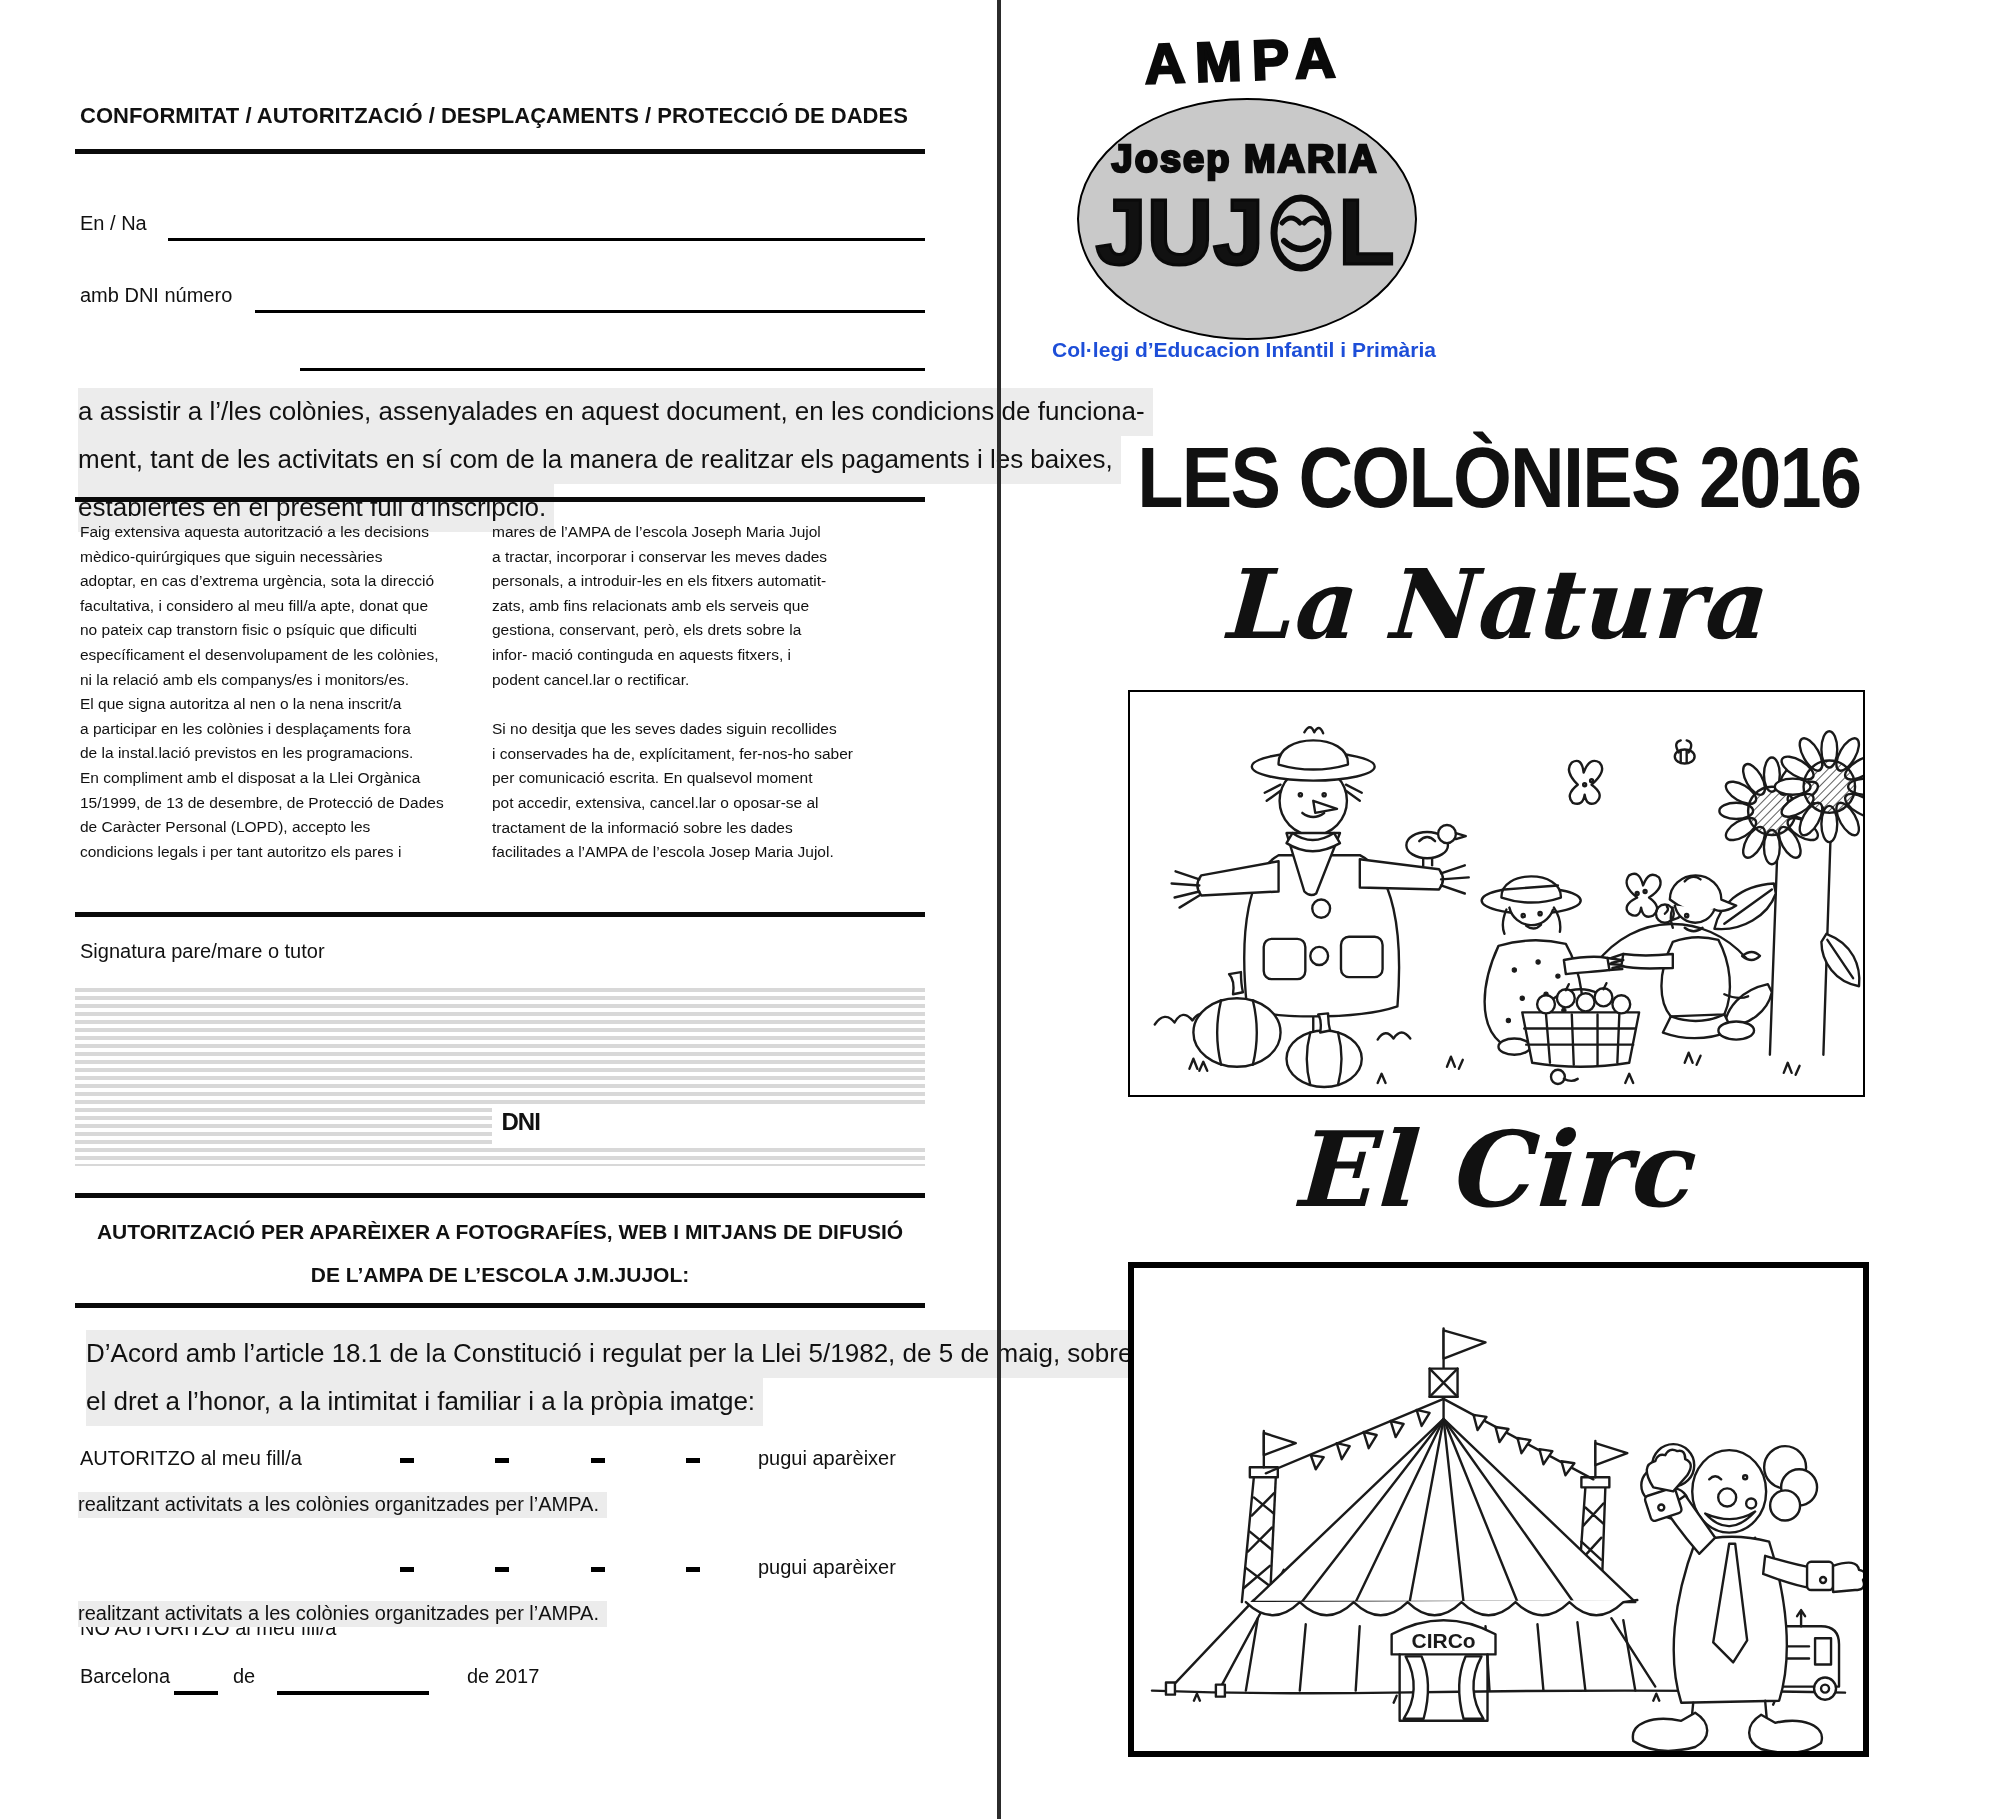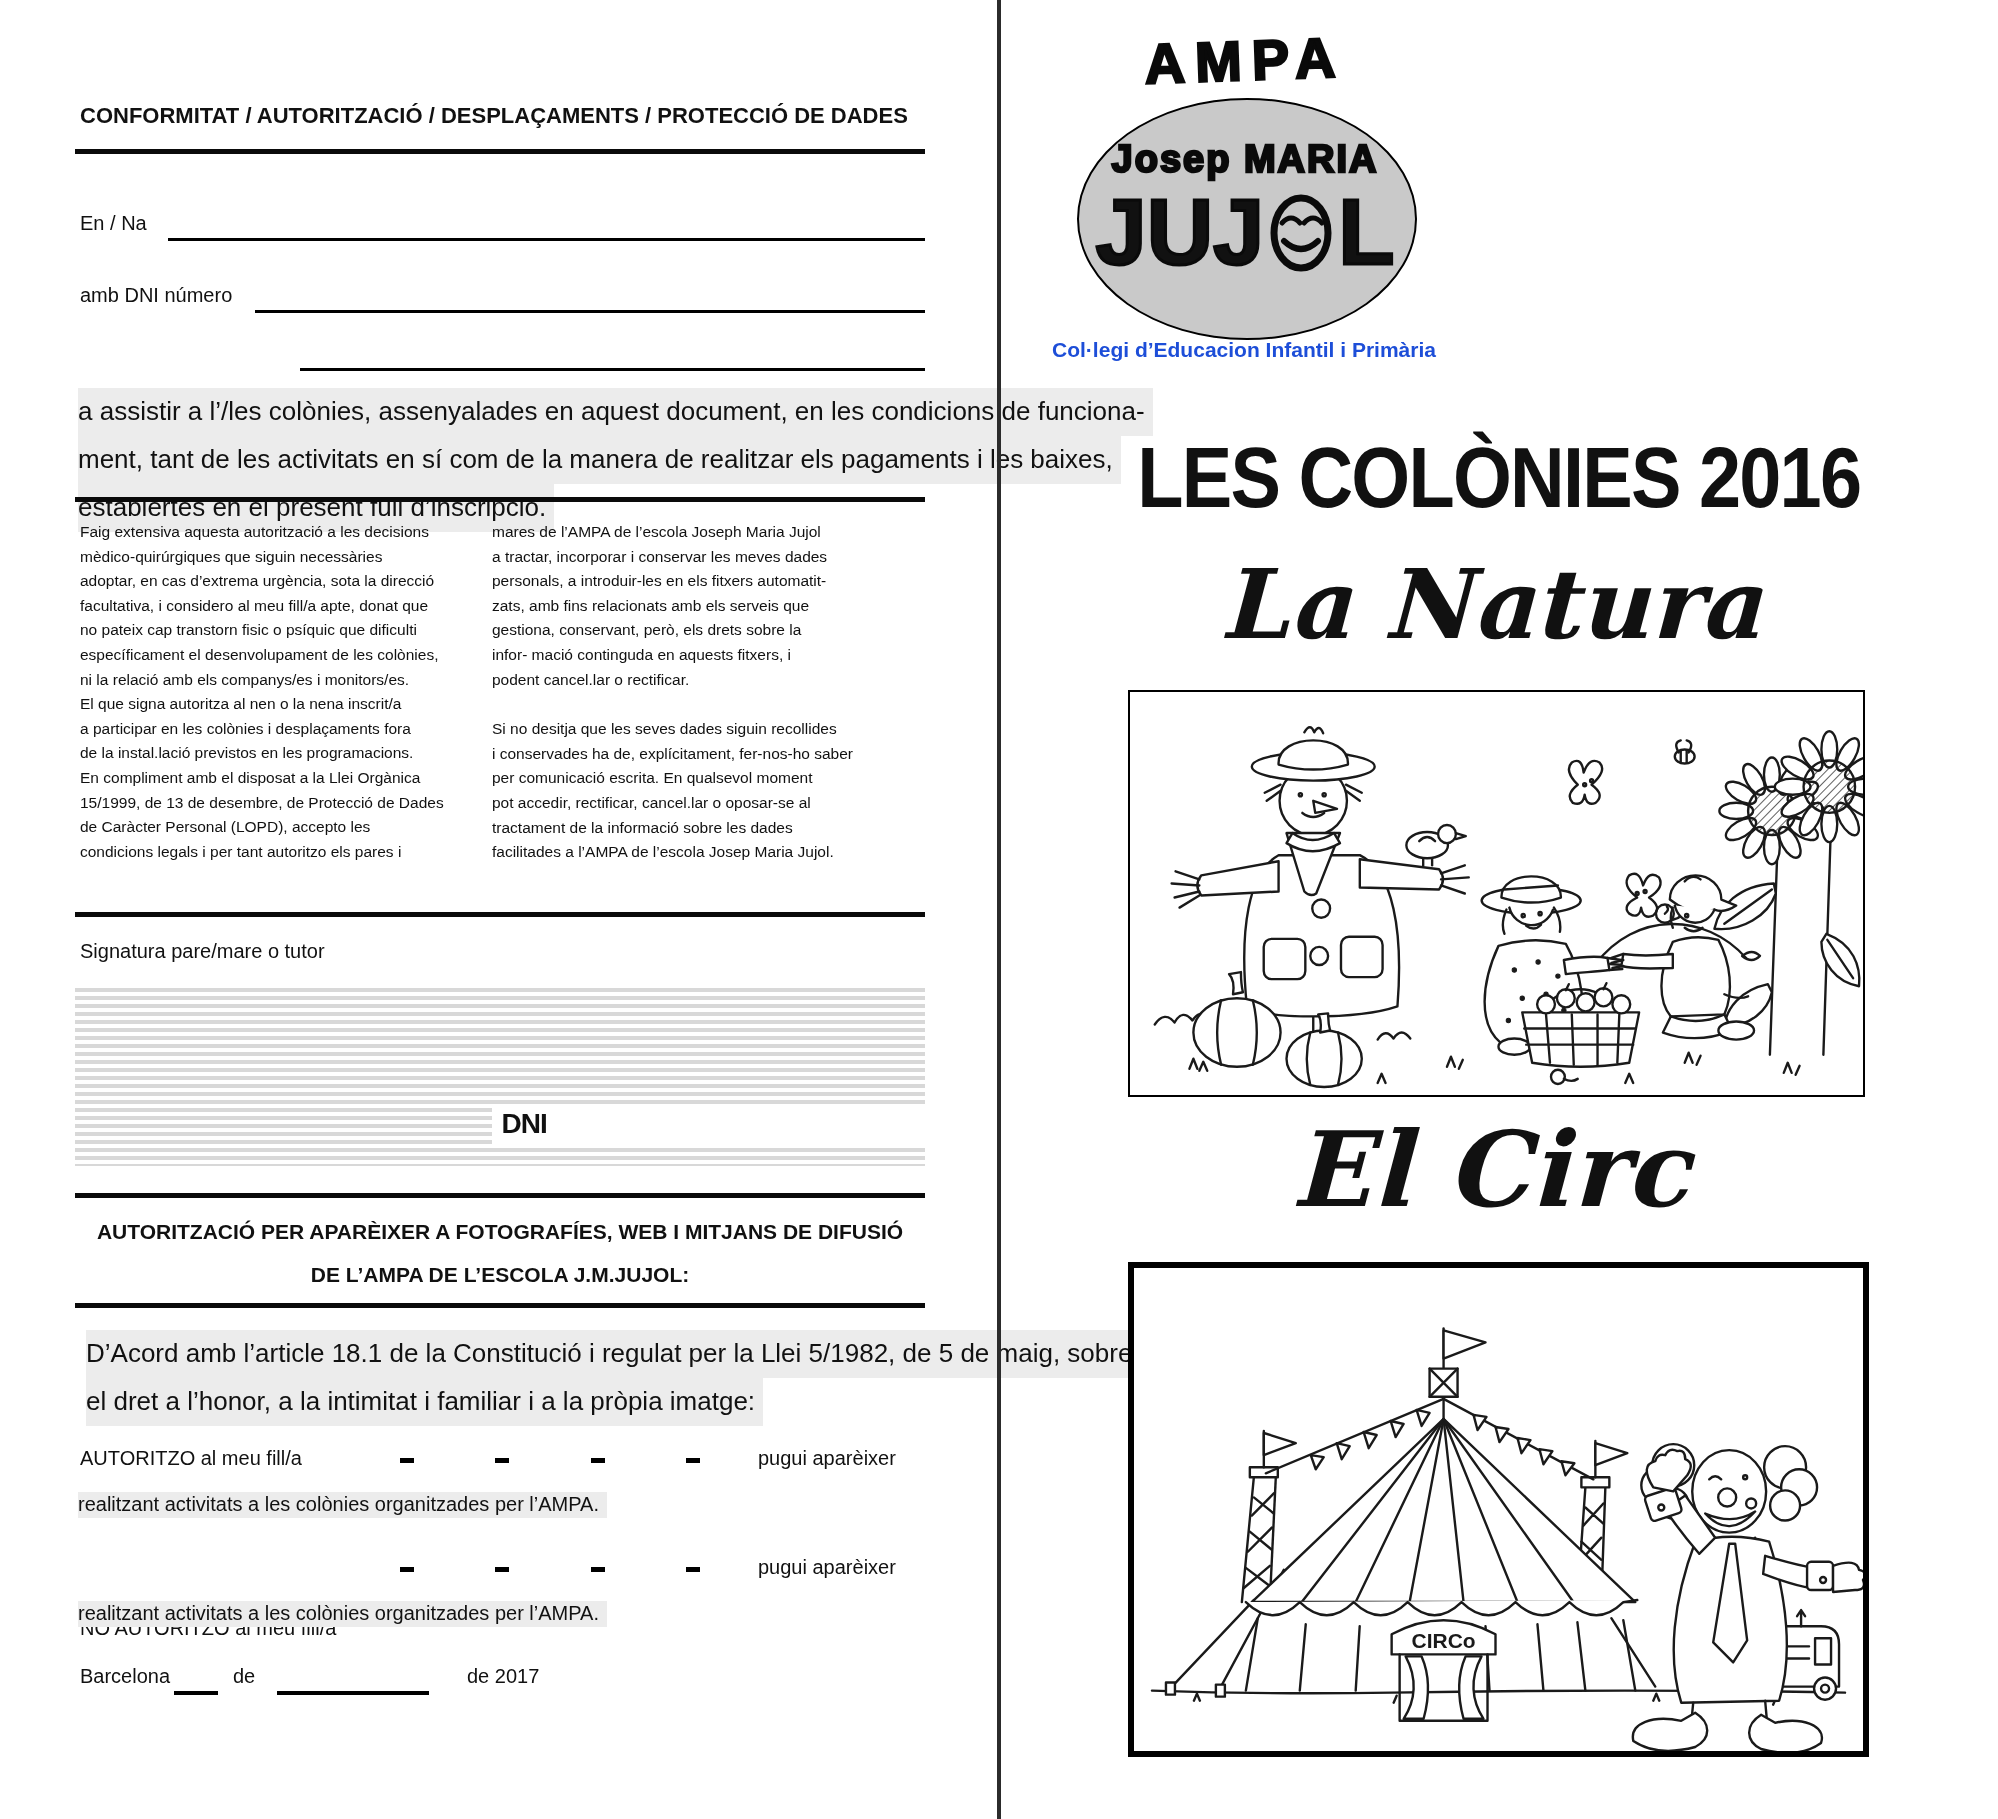--- a/index.html
+++ b/index.html
@@ -22,21 +22,21 @@
 
   .cols{position:absolute;top:520px;left:80px;width:845px;}
   .col{position:absolute;top:0;font-size:15.5px;line-height:24.6px;white-space:nowrap;}
   .colL{left:0;width:395px;}
   .colR{left:412px;width:433px;}
   .colgap{height:25px;}
 
   .sigblock{position:absolute;left:75px;top:988px;width:850px;height:178px;
     background:repeating-linear-gradient(to bottom,#d8d8d8 0 4px,#ffffff 4px 8px);}
   .sigdni{position:absolute;left:49%;top:118px;width:51%;height:42px;background:#fff;}
-  .sigdni span{position:absolute;left:10px;top:2px;font-size:28px;font-weight:bold;
+  .sigdni span{position:absolute;left:10px;top:2px;font-size:24px;font-weight:bold;
     font-stretch:condensed;letter-spacing:-1px;}
 
   .center850{position:absolute;left:75px;width:850px;text-align:center;white-space:nowrap;}
   .h2{font-weight:bold;font-size:21px;}
 
   .dashrow{position:absolute;left:400px;width:300px;display:flex;justify-content:space-between;}
   .dash{width:14px;height:5px;background:#000;display:inline-block;}
 
   .footer-line{position:absolute;height:4px;background:#000;}
 
@@ -117,21 +117,21 @@
         <div>a tractar, incorporar i conservar les meves dades</div>
         <div>personals, a introduir-les en els fitxers automatit-</div>
         <div>zats, amb fins relacionats amb els serveis que</div>
         <div>gestiona, conservant, però, els drets sobre la</div>
         <div>infor- mació continguda en aquests fitxers, i</div>
         <div>podent cancel.lar o rectificar.</div>
         <div class="colgap"></div>
         <div>Si no desitja que les seves dades siguin recollides</div>
         <div>i conservades ha de, explícitament, fer-nos-ho saber</div>
         <div>per comunicació escrita. En qualsevol moment</div>
-        <div>pot accedir, rectificar, cancel.lar o oposar-se al</div>
+        <div>pot accedir, extensiva, cancel.lar o oposar-se al</div>
         <div>tractament de la informació sobre les dades</div>
         <div>facilitades a l’AMPA de l’escola Josep Maria Jujol.</div>
       </div>
     </div>
 
     <div class="rule" style="top:912px;"></div>
 
     <div class="abs lbl" style="left:80px;top:940px;">Signatura pare/mare o tutor</div>
 
     <div class="sigblock">

